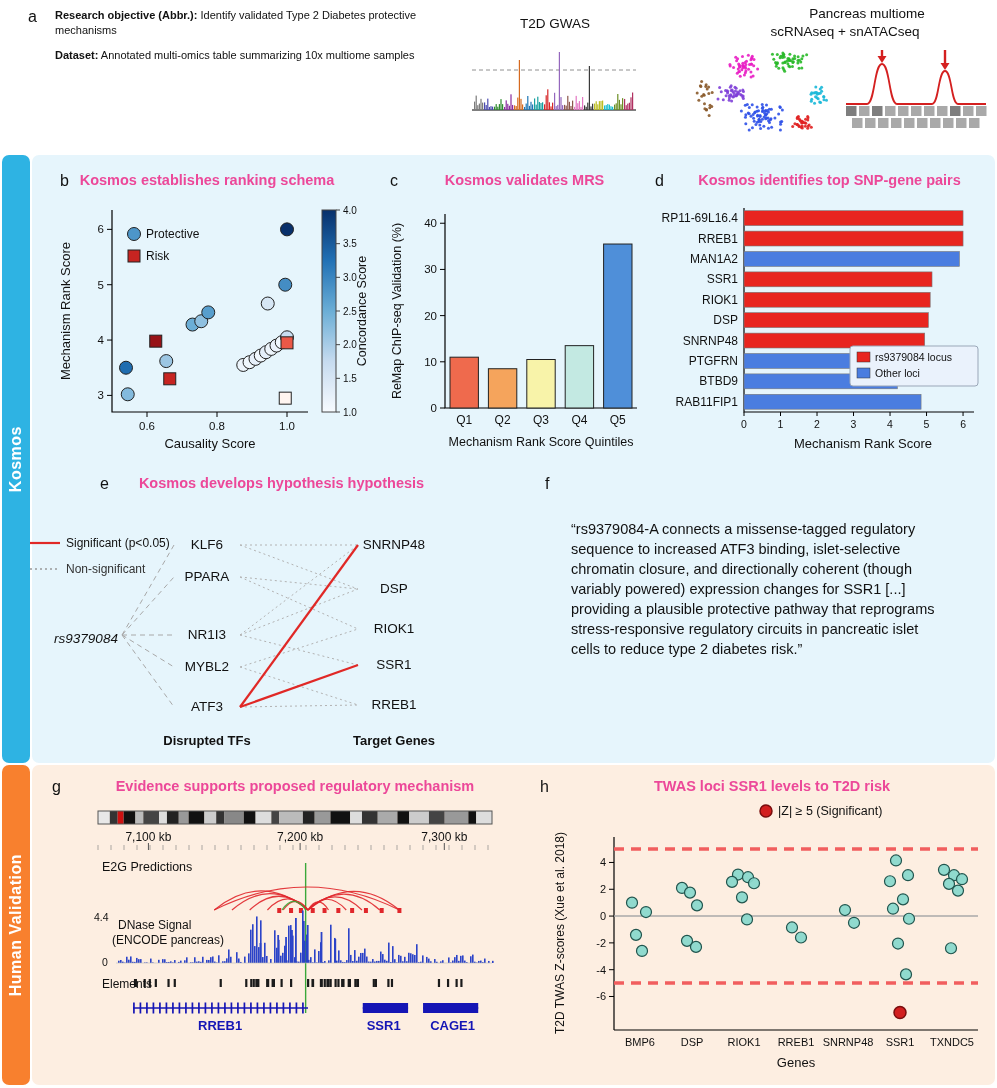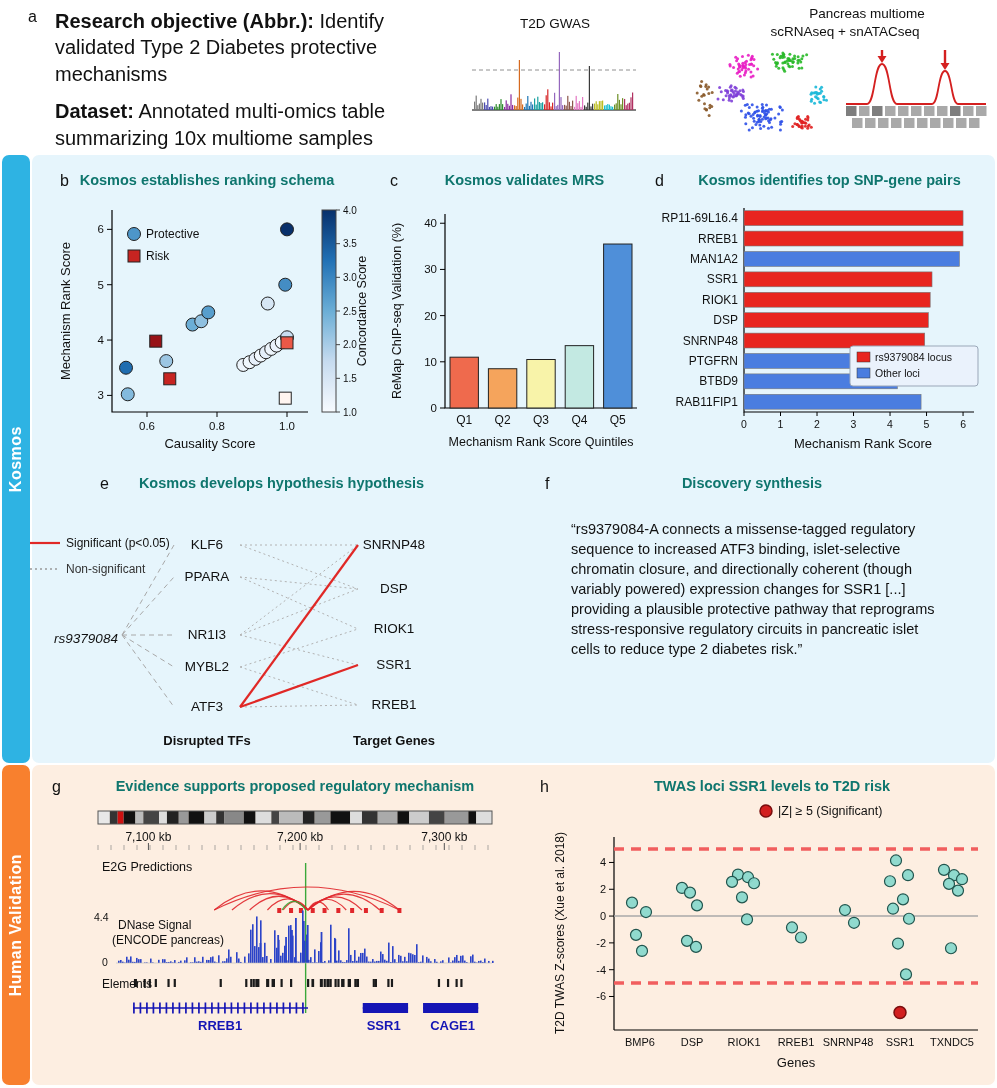--- a/index.html
+++ b/index.html
@@ -1,22 +1,22 @@
 <!DOCTYPE html>
 <html><head>
 <meta charset="utf-8">
 <style>
   html,body{margin:0;padding:0;background:#fff;}
   .page{position:relative;width:997px;height:1088px;background:#fff;overflow:hidden;
         font-family:"Liberation Sans",sans-serif;color:#111;}
   .abs{position:absolute;}
   .letter{font-size:16px;color:#111;}
-  .title{font-weight:bold;font-size:14.5px;color:#0f766e;text-align:center;}
+  .title{font-weight:bold;font-size:14.5px;color:#ec4899;text-align:center;}
   .center{text-align:center;}
-  .ptext{margin:0;font-size:20px;line-height:1.32;color:#111;}
+  .ptext{margin:0;font-size:11px;line-height:1.32;color:#111;}
   .b{font-weight:bold;}
   .section{border-radius:7px;}
   .band{position:absolute;left:0;top:0;bottom:0;width:28px;display:flex;align-items:center;justify-content:center;border-radius:7px;}
   .band-text{writing-mode:vertical-rl;transform:rotate(180deg);color:#fff;font-weight:bold;font-size:16px;letter-spacing:.5px;white-space:nowrap;}
   .content{position:absolute;left:30px;top:0;right:0;bottom:0;border-radius:7px;}
   .ftext{margin:16px;font-size:14.5px;line-height:1.38;color:#111;}
   svg{overflow:visible;}
   svg text{font-family:"Liberation Sans",sans-serif;}
 </style>
 </head>
@@ -630,21 +630,20 @@
         <text x="372" y="178" font-size="13.5" fill="#111" text-anchor="middle">RREB1</text>
         <line x1="8" y1="12" x2="38" y2="12" stroke="#e02826" stroke-width="2.2"></line>
         <text x="44" y="16" font-size="12" fill="#111">Significant (p&lt;0.05)</text>
         <line x1="8" y1="38" x2="38" y2="38" stroke="#999" stroke-width="1.3" stroke-dasharray="2 3"></line>
         <text x="44" y="42" font-size="12" fill="#333">Non-significant</text>
         <text x="185" y="214" font-size="13" fill="#111" text-anchor="middle" font-weight="bold">Disrupted TFs</text>
         <text x="372" y="214" font-size="13" fill="#111" text-anchor="middle" font-weight="bold">Target Genes</text>
       </svg>
 
     <div class="abs letter" style="left:543px;top:320px">f</div>
-    <div class="abs title" style="left:560px;top:320px;width:380px">Discovery synthesis</div>
     <p class="abs ftext" style="left:553px;top:348px;width:368px">“rs9379084-A connects a missense-tagged regulatory sequence to increased ATF3 binding, islet-selective chromatin closure, and directionally coherent (though variably powered) expression changes for SSR1 [...] providing a plausible protective pathway that reprograms stress-responsive regulatory circuits in pancreatic islet cells to reduce type 2 diabetes risk.”</p>
   </div>
 
   <div class="abs section" style="left:2px;top:765px;width:993px;height:320px">
     <div class="content" style="background: rgb(253, 238, 225);"></div>
     <div class="band" style="background: rgb(248, 128, 46);">
       <span class="band-text">Human Validation</span>
     </div>
 
     <div class="abs letter" style="left:50px;top:13px">g</div>

